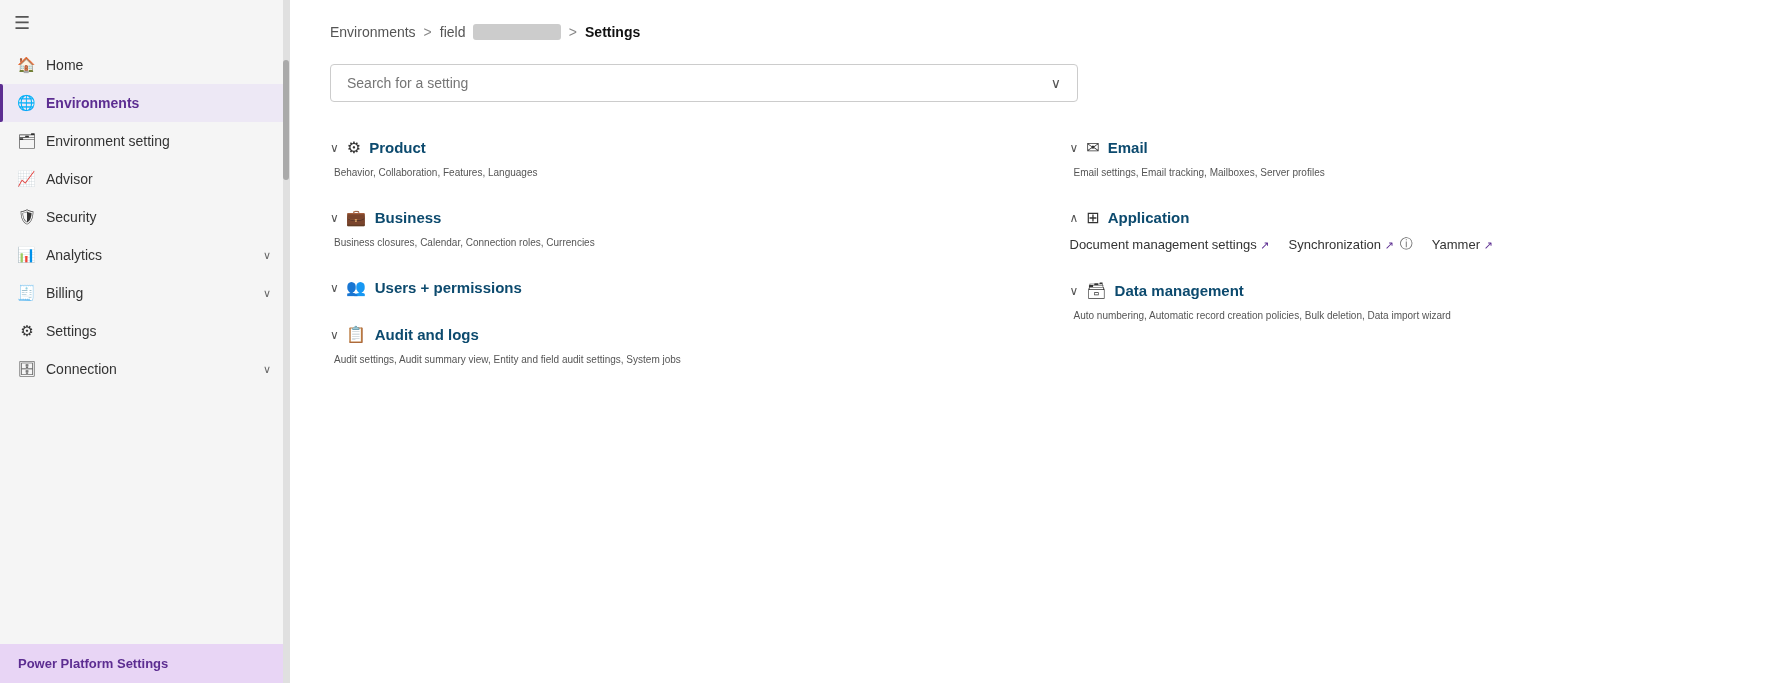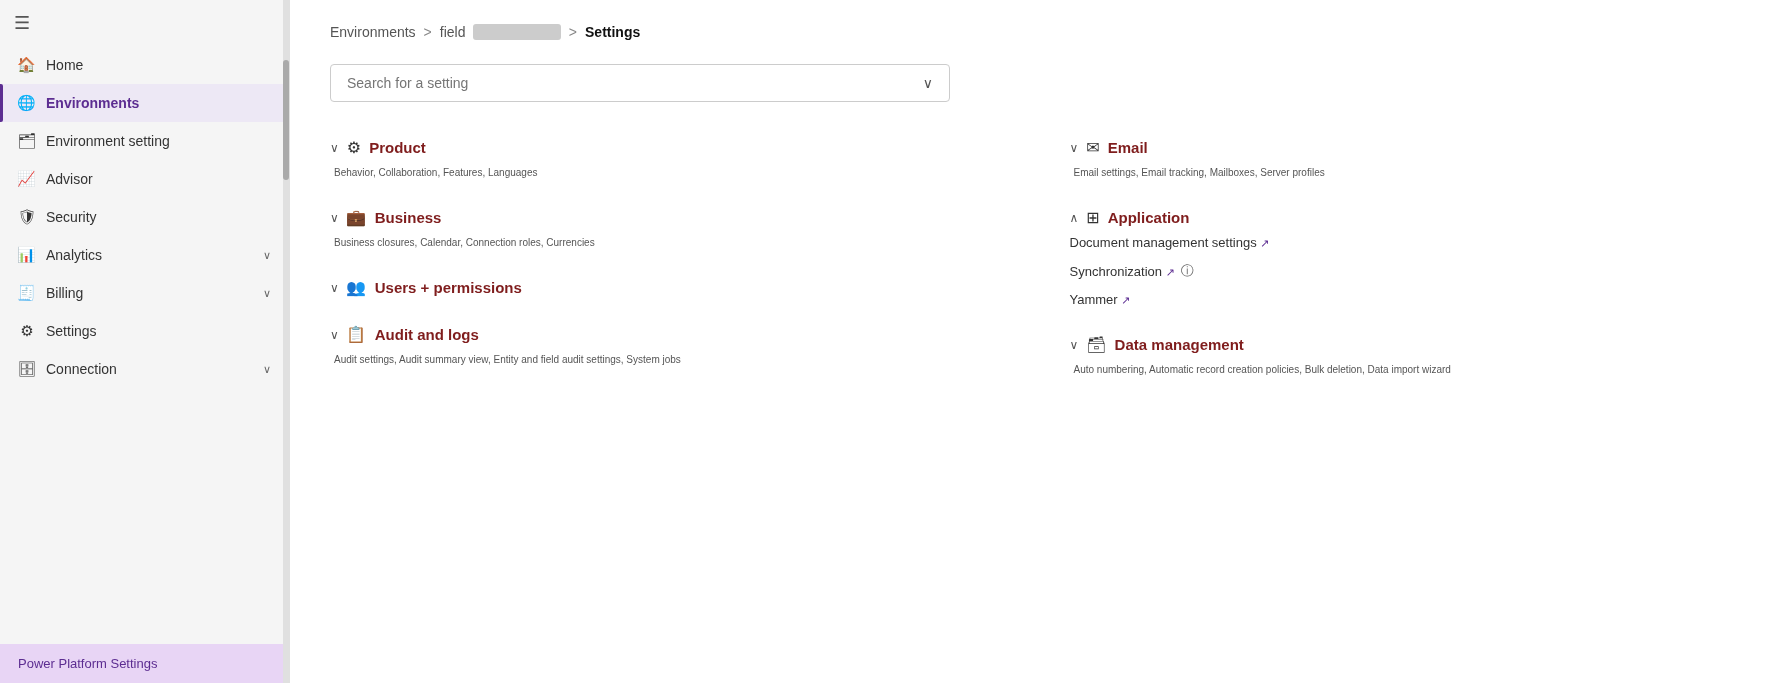--- a/index.html
+++ b/index.html
@@ -67,21 +67,21 @@
     .sidebar-item .chevron {
       margin-left: auto;
       font-size: 11px;
       color: #666;
     }
     .sidebar-bottom {
       background: #e8d5f5;
       padding: 12px 18px;
       font-size: 13px;
       color: #5c2d91;
-      font-weight: 400;
+      font-weight: 700;
       cursor: pointer;
     }
     .scrollbar-track {
       position: absolute;
       right: 0;
       top: 0;
       bottom: 0;
       width: 6px;
       background: #e0e0e0;
     }
@@ -121,21 +121,21 @@
       padding: 0 4px;
     }
 
     
     .search-bar {
       display: flex;
       align-items: center;
       border: 1px solid #ccc;
       border-radius: 4px;
       padding: 10px 16px;
-      width: 620px;
+      width: 748px;
       margin-bottom: 36px;
       background: #fff;
       cursor: text;
     }
     .search-bar input {
       border: none;
       outline: none;
       flex: 1;
       font-size: 14px;
       color: #888;
@@ -166,21 +166,21 @@
       font-size: 12px;
       color: #555;
     }
     .section-header .icon {
       font-size: 16px;
       color: #333;
     }
     .section-title {
       font-size: 15px;
       font-weight: 700;
-      color: #7f1d1d;
+      color: #0c4a6e;
     }
     .section-links {
       font-size: 10px;
       color: #555;
       line-height: 1.5;
       padding-left: 4px;
     }
     .ext-icon {
       font-size: 11px;
       color: #5c2d91;
@@ -199,22 +199,21 @@
       padding: 4px 8px;
       border-radius: 3px;
       color: #5c2d91;
       cursor: pointer;
       font-size: 13px;
       margin: 2px 0;
     }
 
     .integration-links-block {
       display: flex;
-      flex-direction: column;
-      gap: 12px;
+      gap: 19px;
       margin-top: 4px;
     }
     .int-link-row {
       display: flex;
       align-items: center;
       gap: 6px;
       font-size: 13px;
     }
   </style>
 </head>

